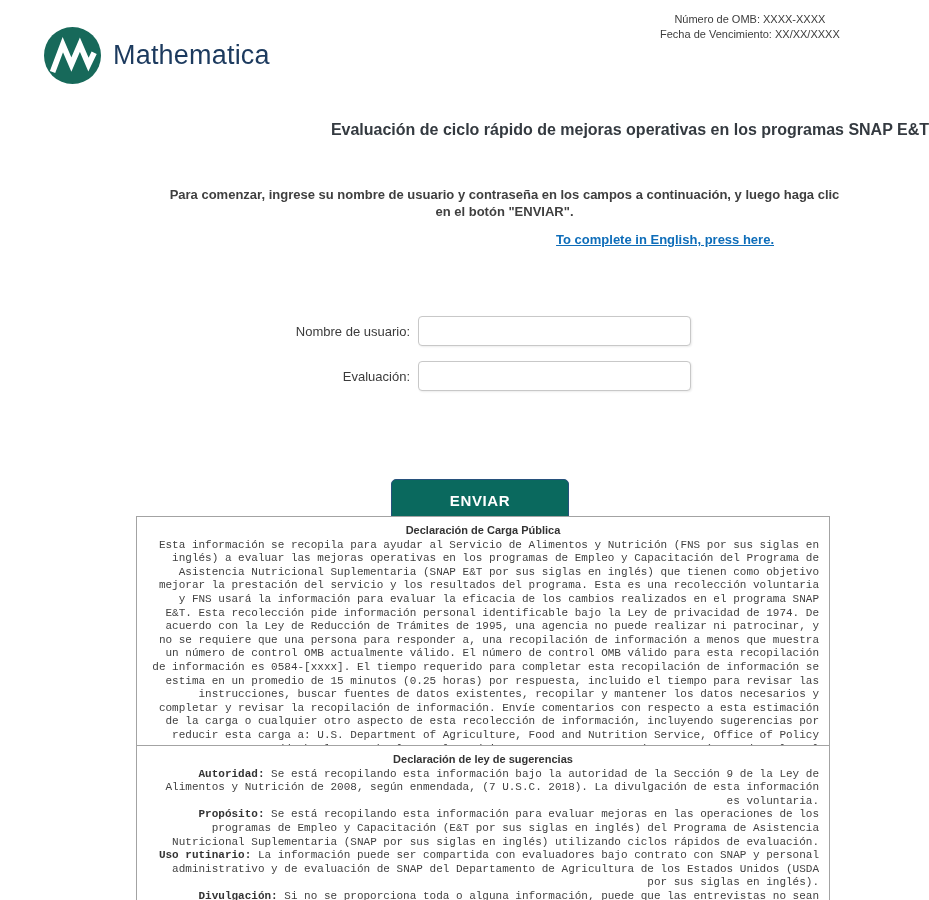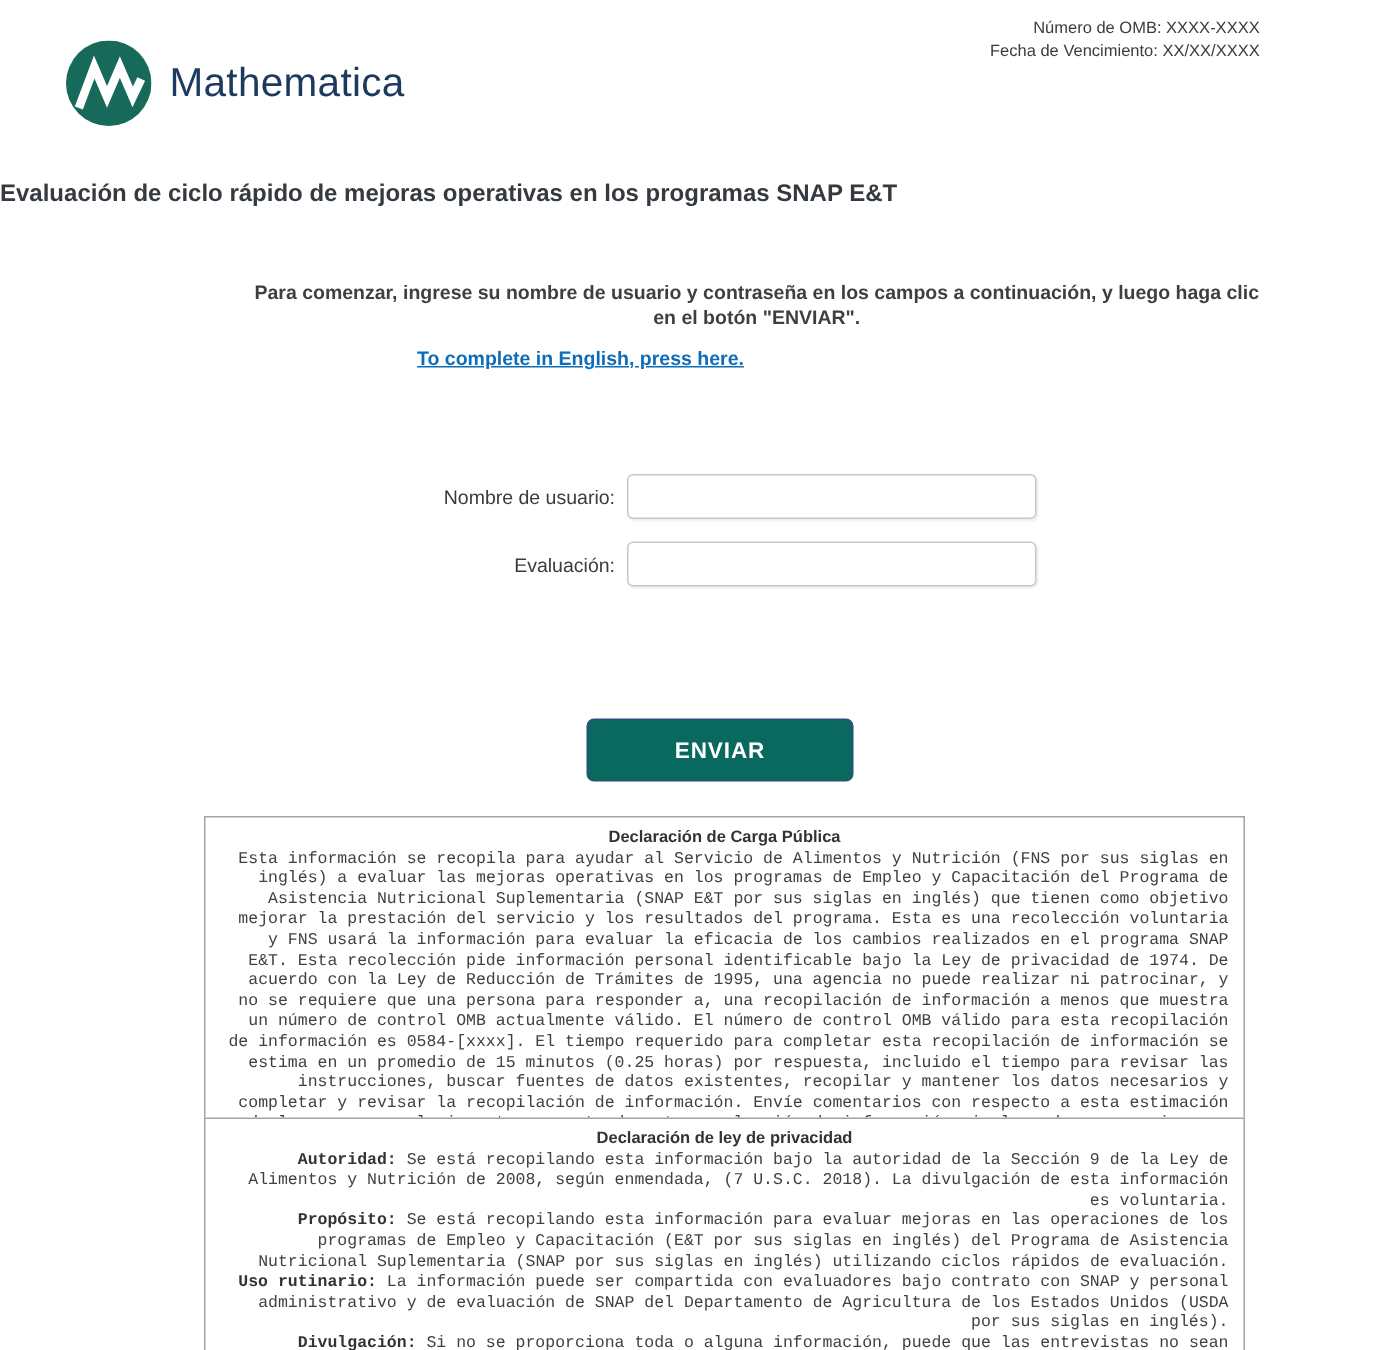--- a/index.html
+++ b/index.html
@@ -19,36 +19,36 @@
     position: absolute; left: 44px; top: 27px;
     display: flex; align-items: center; gap: 12px;
   }
   .logo-circle { width: 57px; height: 57px; display: block; }
   .logo-text {
     font-size: 27px; font-weight: 500; color: #1c3a5e; letter-spacing: 0.2px;
   }
   .omb-block {
     position: absolute; left: 660px; top: 12px;
     font-size: 11px; line-height: 15px; color: #3c3c3c;
-    text-align: right; white-space: nowrap;
+    text-align: center; white-space: nowrap;
   }
 
   
   .page-title {
     position: absolute; left: 0; top: 121px; width: 929px;
-    text-align: left; font-size: 16px; font-weight: 700; color: #343a40;
+    text-align: right; font-size: 16px; font-weight: 700; color: #343a40;
   }
   .intro-text {
     position: absolute; left: 124px; top: 186px; width: 681px;
     text-align: center; font-size: 13px; font-weight: 700; color: #3f3f3f;
     line-height: 17px;
     margin-left: 40px;
   }
   .english-link-wrap {
-    position: absolute; left: 0; top: 230px; width: 774px; text-align: center;
+    position: absolute; left: 0; top: 230px; width: 774px; text-align: right;
   }
   .english-link {
     font-size: 13px; font-weight: 700; color: #0e6db9;
     text-decoration: underline; cursor: pointer;
   }
 
   
   .form-label {
     position: absolute; width: 230px; text-align: right;
     font-size: 13px; color: #3b3b3b;
@@ -73,21 +73,21 @@
     cursor: pointer;
   }
 
   
   .statement-box {
     position: absolute; left: 136px; width: 694px;
     border: 1px solid #a3a3a3; background: #ffffff;
     padding: 7px 10px 9px 10px;
     font-size: 11px; line-height: 13.6px; color: #414141;
   }
-  .box-burden { top: 544px; min-height: 197px; }
+  .box-burden { top: 516px; min-height: 197px; }
   .box-privacy { top: 745px; min-height: 143px; }
   .statement-heading {
     text-align: center; font-weight: 700; font-size: 11px; color: #333333;
     margin-bottom: 1px;
   }
   .statement-body { text-align: right; font-family: Liberation Mono, monospace; }
   .privacy-item b { color: #333333; }
 </style>
 </head>
 <body>
@@ -122,21 +122,21 @@
   <input type="text" class="text-input inp-password" value="" style="">
 
   <button class="submit-btn">ENVIAR</button>
 
   <div class="statement-box box-burden">
     <div class="statement-heading">Declaración de Carga Pública</div>
     <div class="statement-body">Esta información se recopila para ayudar al Servicio de Alimentos y Nutrición (FNS por sus siglas en inglés) a evaluar las mejoras operativas en los programas de Empleo y Capacitación del Programa de Asistencia Nutricional Suplementaria (SNAP E&amp;T por sus siglas en inglés) que tienen como objetivo mejorar la prestación del servicio y los resultados del programa. Esta es una recolección voluntaria y FNS usará la información para evaluar la eficacia de los cambios realizados en el programa SNAP E&amp;T. Esta recolección pide información personal identificable bajo la Ley de privacidad de 1974. De acuerdo con la Ley de Reducción de Trámites de 1995, una agencia no puede realizar ni patrocinar, y no se requiere que una persona para responder a, una recopilación de información a menos que muestra un número de control OMB actualmente válido. El número de control OMB válido para esta recopilación de información es 0584-[xxxx]. El tiempo requerido para completar esta recopilación de información se estima en un promedio de 15 minutos (0.25 horas) por respuesta, incluido el tiempo para revisar las instrucciones, buscar fuentes de datos existentes, recopilar y mantener los datos necesarios y completar y revisar la recopilación de información. Envíe comentarios con respecto a esta estimación de la carga o cualquier otro aspecto de esta recolección de información, incluyendo sugerencias por reducir esta carga a: U.S. Department of Agriculture, Food and Nutrition Service, Office of Policy Support, 1320 Braddock Place, 5th Floor, Alexandria, VA 22306 ATTN: PRA (0584-xxxx). No devuelva el formulario completo a esta dirección.</div>
   </div>
 
   <div class="statement-box box-privacy">
-    <div class="statement-heading">Declaración de ley de privacidad</div>
+    <div class="statement-heading">Declaración de ley de sugerencias</div>
     <div class="statement-body">
       <span class="privacy-item"><b>Autoridad:</b><span> Se está recopilando esta información bajo la autoridad de la Sección 9 de la Ley de Alimentos y Nutrición de 2008, según enmendada, (7 U.S.C. 2018). La divulgación de esta información es voluntaria.</span></span><br>
       <span class="privacy-item"><b>Propósito:</b><span> Se está recopilando esta información para evaluar mejoras en las operaciones de los programas de Empleo y Capacitación (E&amp;T por sus siglas en inglés) del Programa de Asistencia Nutricional Suplementaria (SNAP por sus siglas en inglés) utilizando ciclos rápidos de evaluación.</span></span><br>
       <span class="privacy-item"><b>Uso rutinario:</b><span> La información puede ser compartida con evaluadores bajo contrato con SNAP y personal administrativo y de evaluación de SNAP del Departamento de Agricultura de los Estados Unidos (USDA por sus siglas en inglés).</span></span><br>
       <span class="privacy-item"><b>Divulgación:</b><span> Si no se proporciona toda o alguna información, puede que las entrevistas no sean admisibles en los conjuntos de datos.</span></span>
     </div>
   </div>
 
 </div>
 

